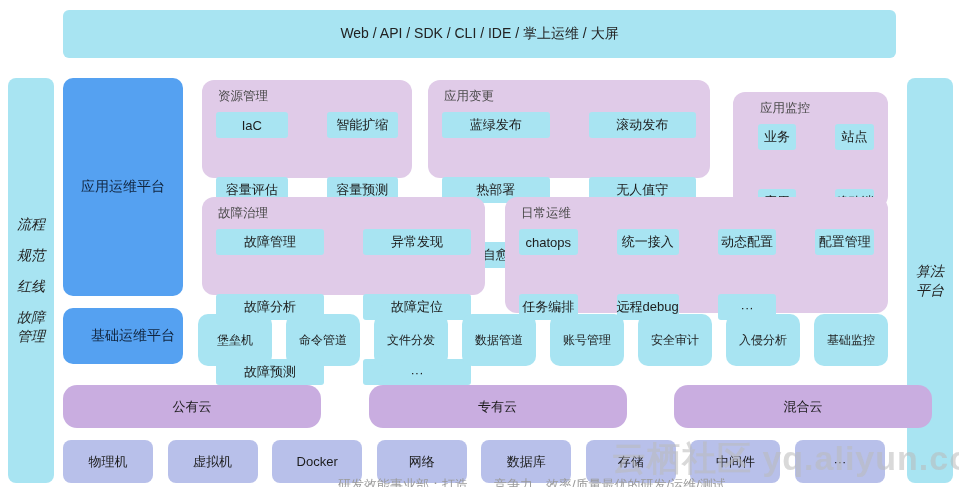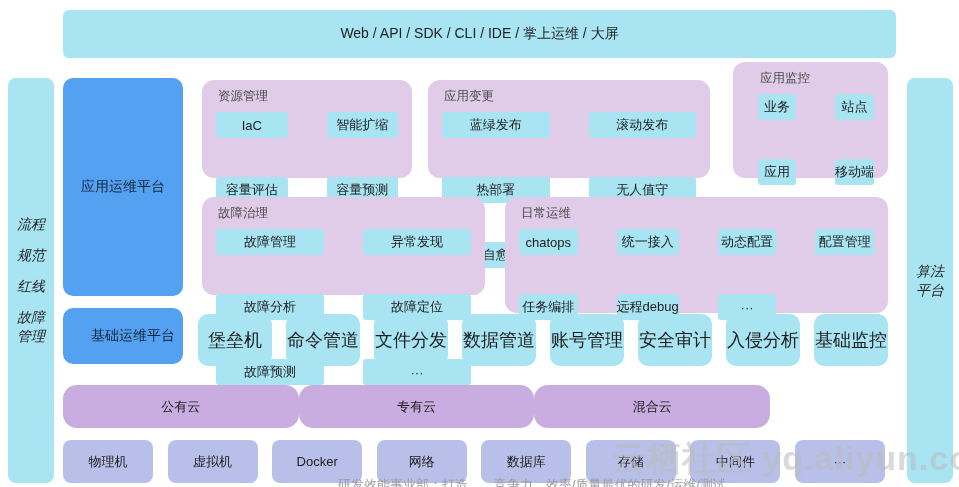--- a/index.html
+++ b/index.html
@@ -46,34 +46,34 @@
   .cols-2 { grid-template-columns: 1fr 1fr; }
   .cols-3 { grid-template-columns: 1fr 1fr; }
   .cols-4 { grid-template-columns: 1fr 1fr 1fr 1fr; }
   .chip {
     background: #a8e4f2; border-radius: 3px; height: 26px;
     display: flex; align-items: center; justify-content: center;
     font-size: 13px; color: #1c1c1c; white-space: nowrap;
   }
   #panel-resource { left: 202px; top: 80px; width: 210px; height: 98px; }
   #panel-change   { left: 428px; top: 80px; width: 282px; height: 98px; }
-  #panel-monitor  { left: 733px; top: 62px; width: 155px; height: 116px; padding-left: 25px; }
+  #panel-monitor  { left: 733px; top: 92px; width: 155px; height: 116px; padding-left: 25px; }
   #panel-fault    { left: 202px; top: 197px; width: 283px; height: 98px; }
   #panel-daily    { left: 505px; top: 197px; width: 383px; height: 116px; }
   .base-row {
     position: absolute; left: 198px; top: 308px; width: 690px; height: 64px;
     display: flex; justify-content: space-between; align-items: center;
   }
   .base-cell {
     width: 74px; height: 52px; background: #a8e4f2; border-radius: 10px;
     display: flex; align-items: center; justify-content: center;
-    font-size: 18px; color: #1c1c1c;
+    font-size: 12px; color: #1c1c1c;
   }
   .cloud-row {
-    position: absolute; left: 63px; top: 385px; width: 707px; height: 43px;
+    position: absolute; left: 63px; top: 385px; width: 869px; height: 43px;
     display: flex; justify-content: space-between;
   }
   .cloud-cell {
     width: 258px; height: 43px; background: #c9ade0; border-radius: 14px;
     display: flex; align-items: center; justify-content: center;
     font-size: 13px; color: #1c1c1c;
   }
   .infra-row {
     position: absolute; left: 63px; top: 440px; width: 822px; height: 43px;
     display: flex; justify-content: space-between;

